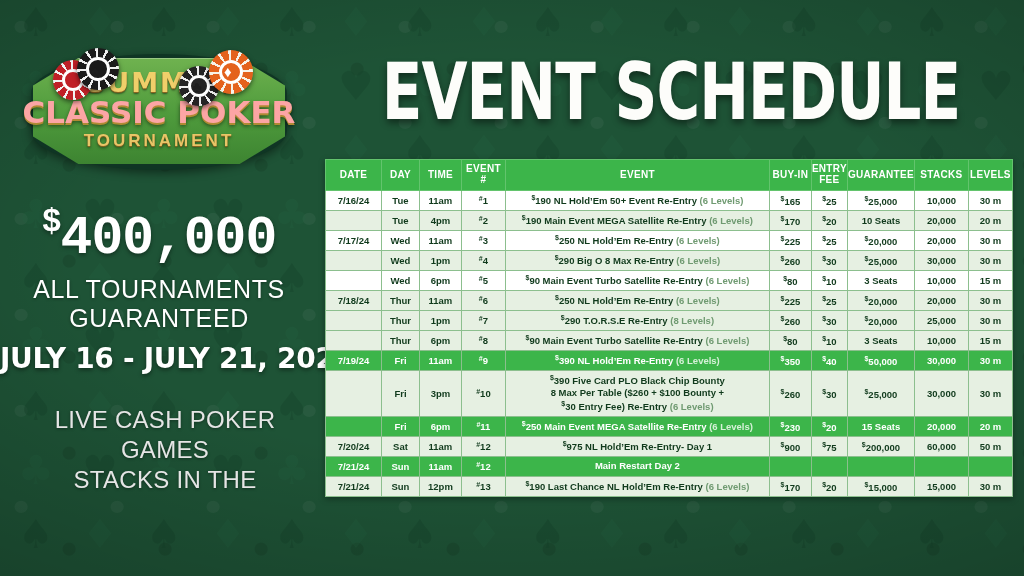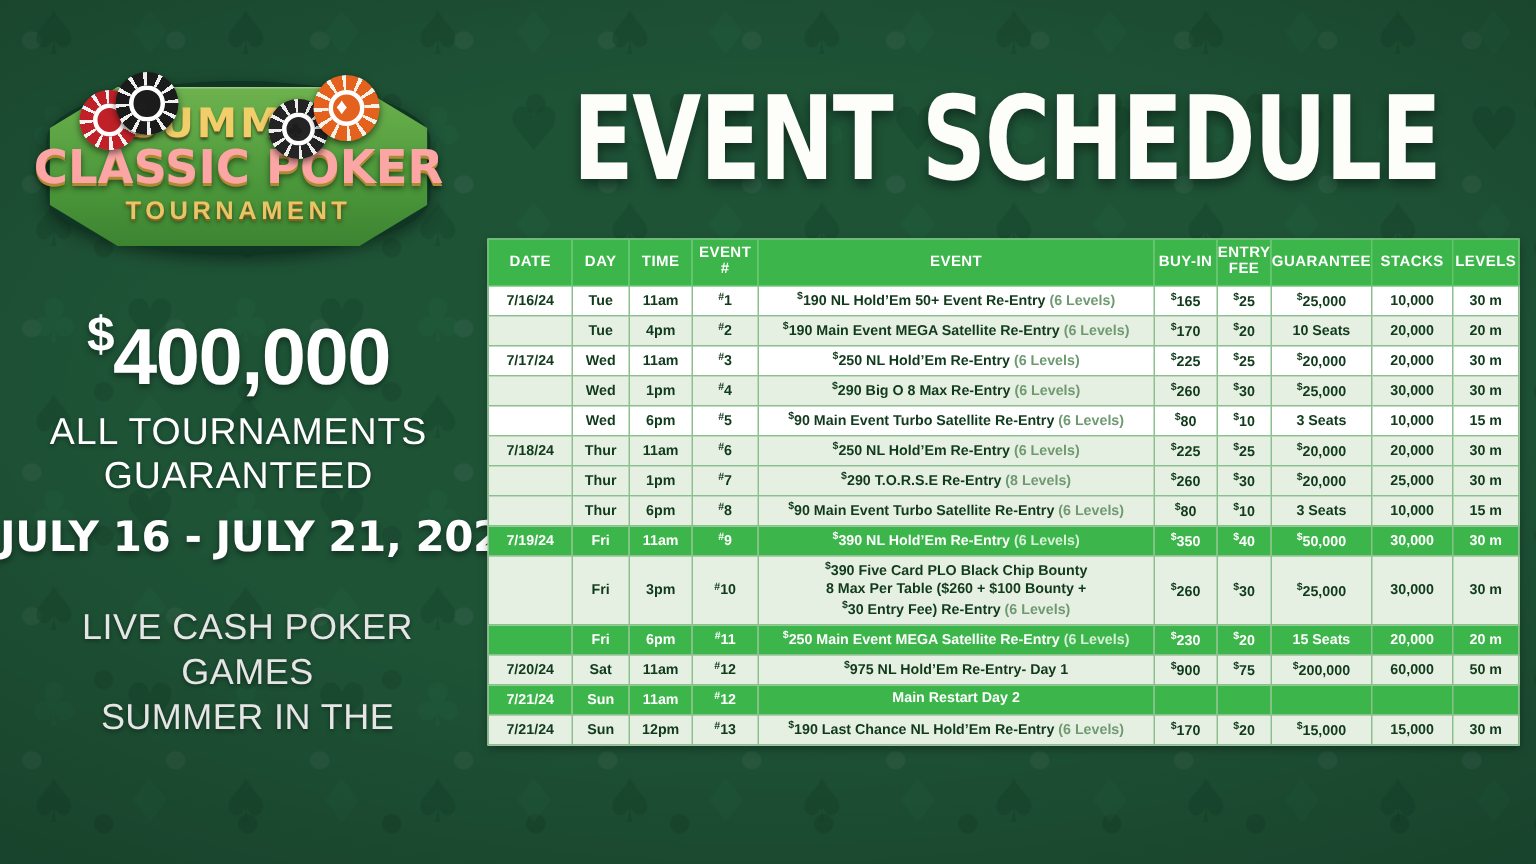--- a/index.html
+++ b/index.html
@@ -152,21 +152,21 @@
   }
 
   
   .guarantee-block {
     margin-top: 30px;
     text-align: center;
     color: #ffffff;
     width: 100%;
   }
   .amount {
-    font-family: Liberation Sans, sans-serif;
+    font-family: Liberation Mono, monospace;
     font-weight: bold;
     font-size: 53px;
     letter-spacing: -1px;
     line-height: 1;
     text-shadow: 0 2px 4px rgba(0,0,0,.4);
   }
   .amount .cur { font-size: 33px; vertical-align: 22px; }
   .sub1 {
     font-family: "Liberation Sans", sans-serif;
     font-size: 25px;
@@ -335,21 +335,21 @@
       </div>
       <div class="sub1">
         <div>ALL TOURNAMENTS</div>
         <div>GUARANTEED</div>
       </div>
       <div class="dates">JULY 16 - JULY 21, 2024</div>
     </div>
 
     <div class="cash-note">
       <div>LIVE CASH POKER GAMES</div>
-      <div>SUMMER IN THE</div>
+      <div>STACKS IN THE</div>
     </div>
   </div>
 
   <div class="right-col">
 
     <div class="headline">EVENT SCHEDULE</div>
 
     <div class="table-wrap">
       <table class="sched">
         <thead>

